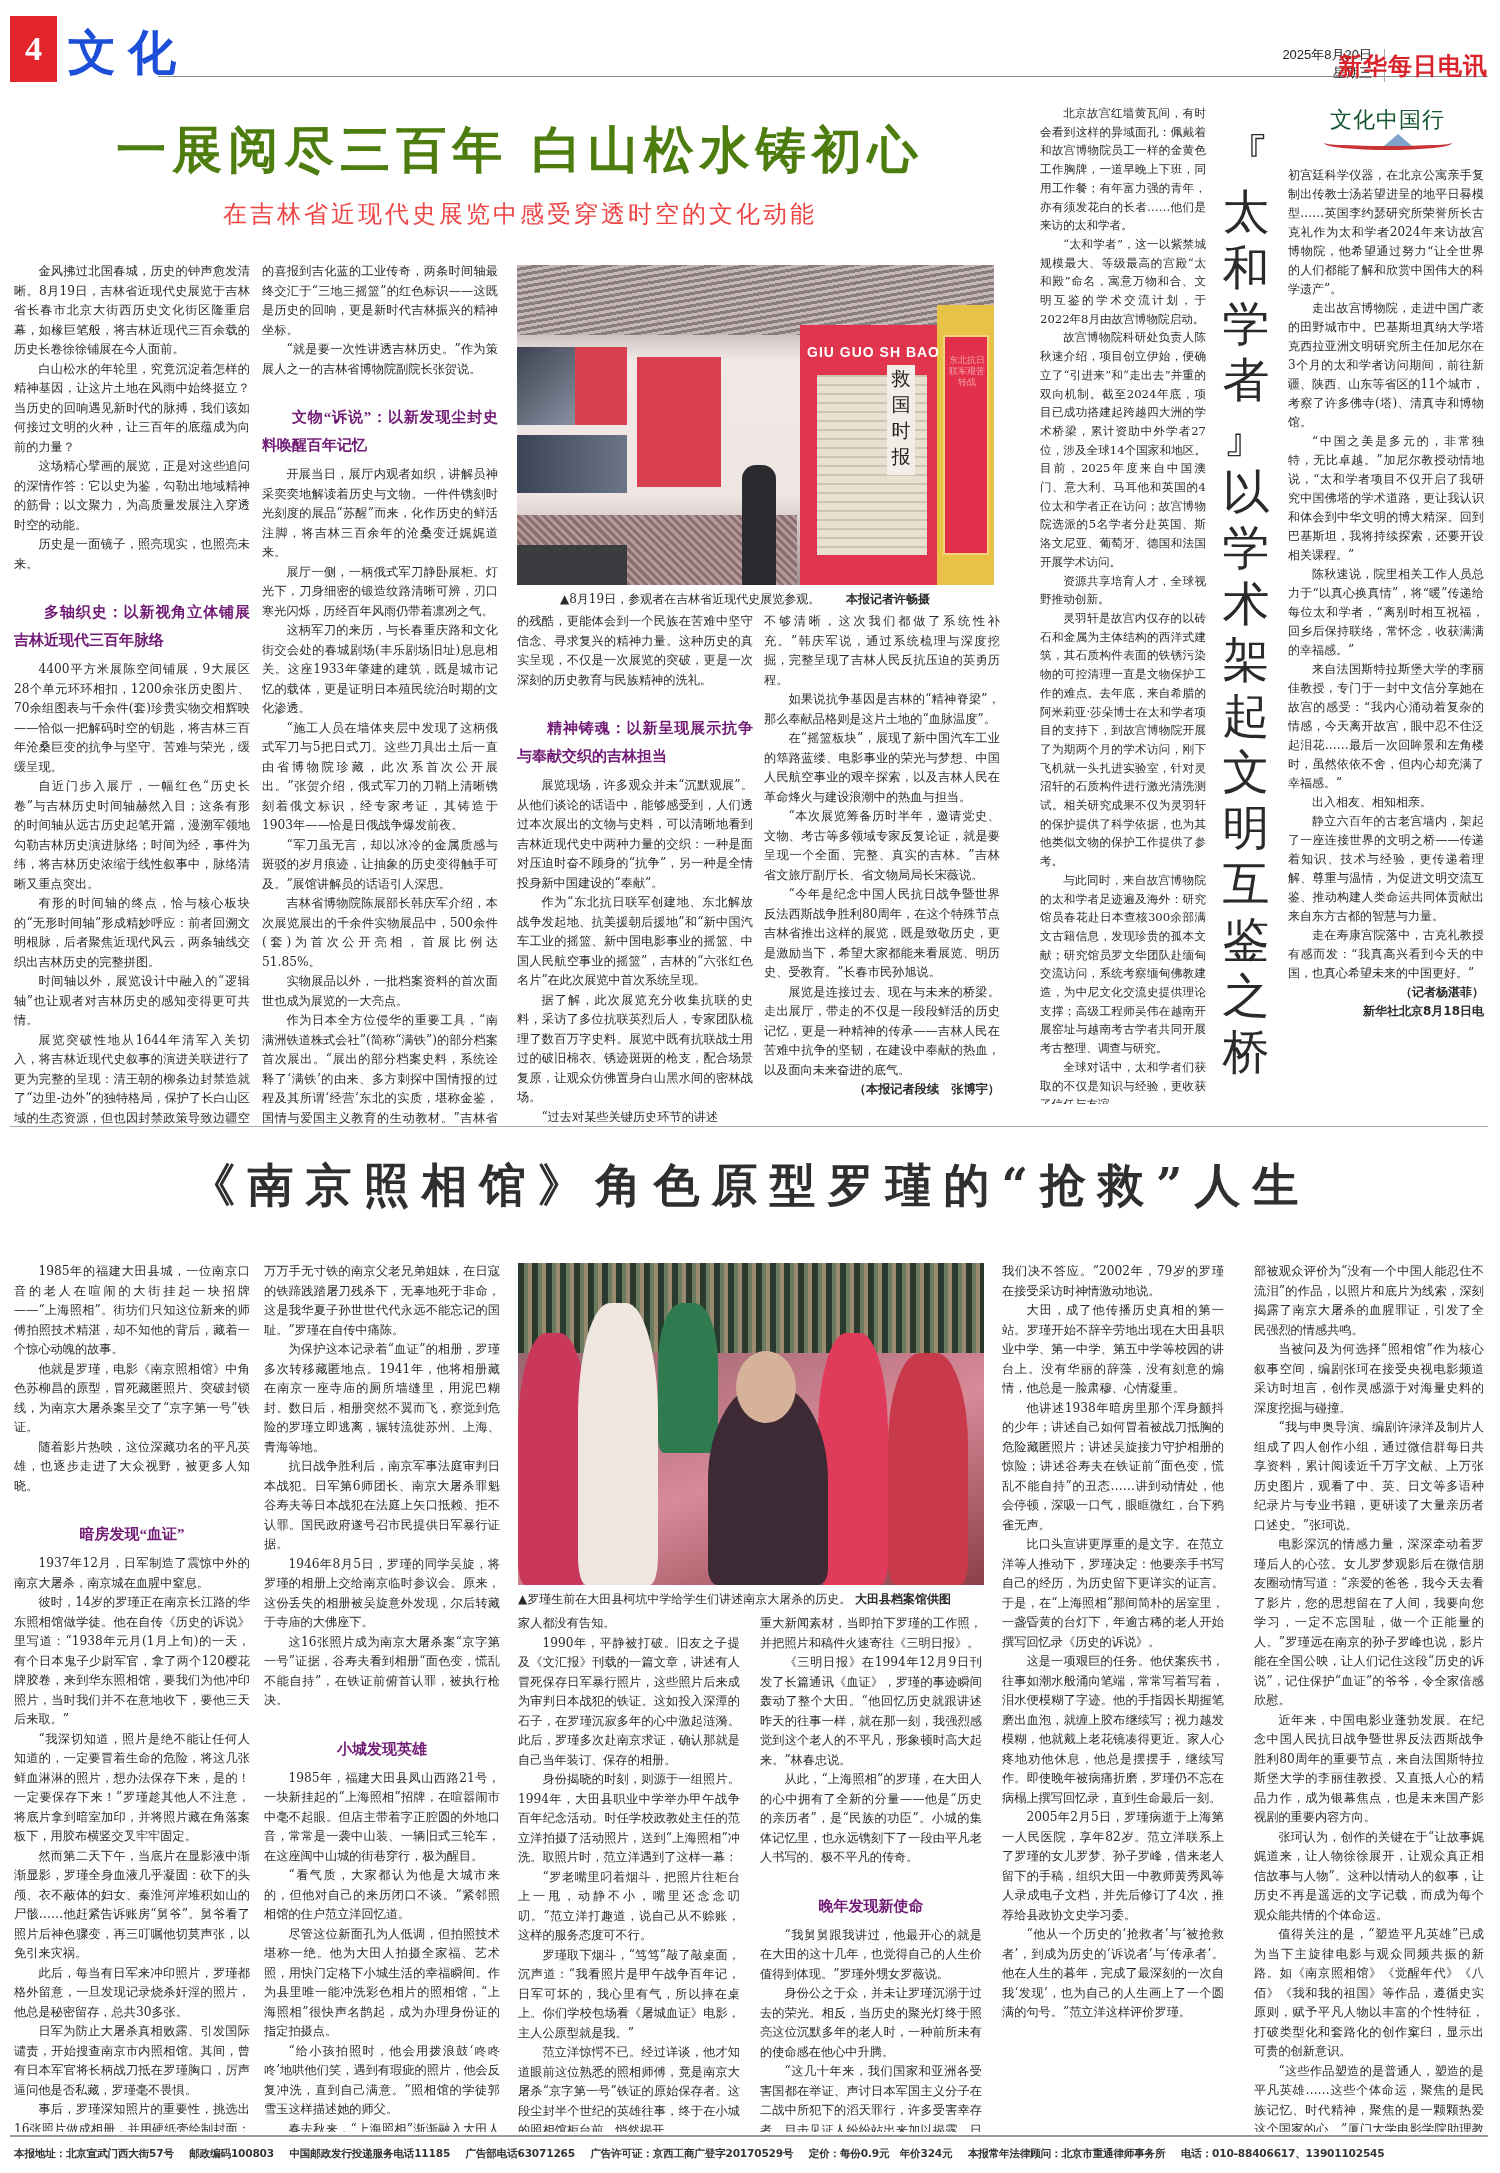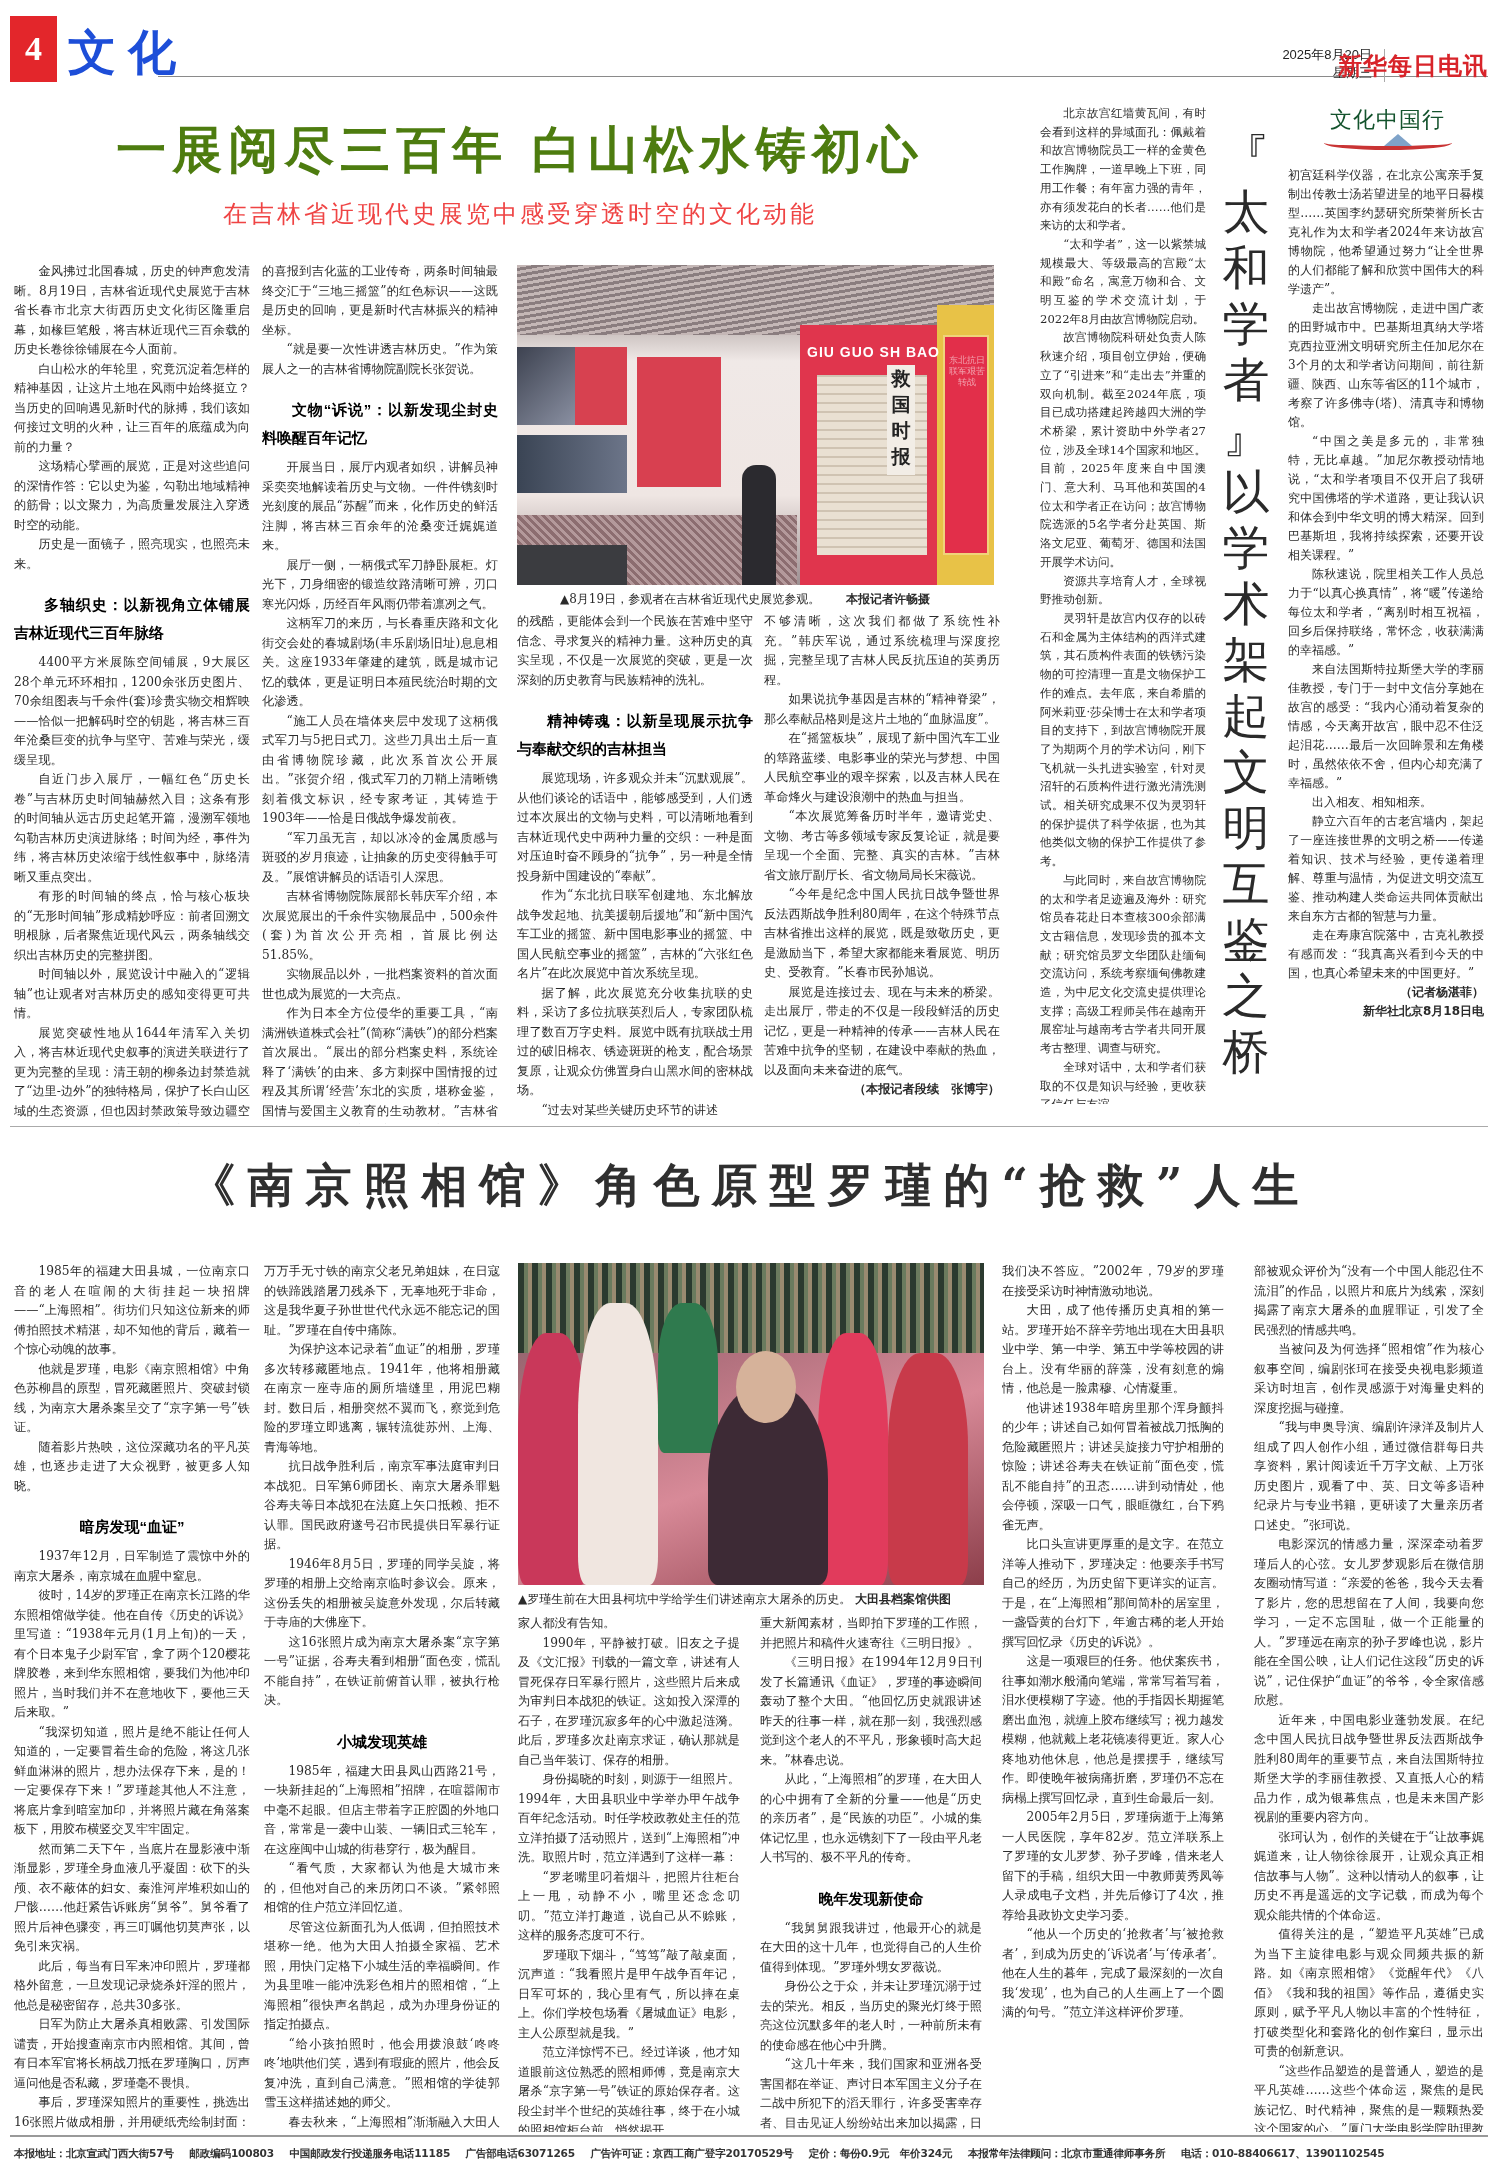--- a/index.html
+++ b/index.html
@@ -14,37 +14,37 @@
 #date{position:absolute;right:116px;top:30px;text-align:right;font-size:13px;line-height:18px;color:#222;font-family:"Liberation Sans",sans-serif}
 #date .wk{display:block}
 #mastsep{position:absolute;right:103px;top:33px;height:33px;border-left:1px solid #aaa}
 #logo{position:absolute;right:0;top:30px;font-size:24px;color:#d8242a;font-weight:bold;line-height:40px;letter-spacing:1px}
 
 #h1{position:absolute;left:0;top:118px;width:1040px;text-align:center;font-size:50px;font-weight:bold;color:#4d7c0f;letter-spacing:6px;line-height:64px}
 #h1sub{position:absolute;left:0;top:198px;width:1040px;text-align:center;font-size:24px;color:#ef4444;letter-spacing:3px;line-height:32px}
 .col{position:absolute;text-align:justify;overflow:hidden}
 .col p{text-indent:2em}
 .col p.ni{text-indent:0}
-.subhead{font-family:Liberation Sans, sans-serif;font-weight:bold;font-size:15px;line-height:28px;margin:17px 0 6px;text-indent:2em;color:#000000}
+.subhead{font-family:Liberation Serif, serif;font-weight:bold;font-size:15px;line-height:28px;margin:24px 0 6px;text-indent:2em;color:#701a75}
 .byline{text-align:right;font-family:"DejaVu Sans","Liberation Sans",sans-serif;font-weight:bold}
 .photo{position:absolute;overflow:hidden}
 .caption{position:absolute;font-size:12px;line-height:18px}
 .caption b{font-family:"DejaVu Sans","Liberation Sans",sans-serif}
 
 #photo1{left:517px;top:265px;width:477px;height:320px;background:linear-gradient(180deg,#b9aeb0 0%,#cfc6c4 22%,#f0e9e7 30%,#efe6e3 72%,#9c8f91 100%)}
 #photo1 .ceil{position:absolute;left:0;top:0;width:100%;height:70px;background:repeating-linear-gradient(170deg,#c4b7b6 0 3px,#8a7d7f 3px 6px)}
 #photo1 .redwall{position:absolute;left:283px;top:60px;width:194px;height:260px;background:#e0354d}
 #photo1 .goldband{position:absolute;left:420px;top:40px;width:57px;height:280px;background:#e8c247}
 #photo1 .panelR{position:absolute;left:426px;top:70px;width:46px;height:220px;background:#e22f4a;border:2px solid #f0d37a}
 #photo1 .boardL1{position:absolute;left:0;top:82px;width:110px;height:78px;background:#d74150}
 #photo1 .imgL1{position:absolute;left:0;top:82px;width:58px;height:78px;background:linear-gradient(135deg,#3d4250,#8a90a2)}
 #photo1 .boardL2{position:absolute;left:120px;top:92px;width:84px;height:130px;background:#d84050}
 #photo1 .boardL3{position:absolute;left:0;top:170px;width:110px;height:58px;background:linear-gradient(90deg,#3a4454,#6c7589)}
 #photo1 .news{position:absolute;left:300px;top:110px;width:110px;height:180px;background:repeating-linear-gradient(0deg,#e9e0d2 0 7px,#cfc3b2 7px 9px)}
-#photo1 .calli{position:absolute;left:370px;top:100px;width:28px;height:110px;background:#f2ede6;color:#222;font-size:19px;line-height:26px;text-align:center;font-weight:bold}
+#photo1 .calli{position:absolute;left:370px;top:100px;width:28px;height:110px;background:#f2ede6;color:#222;font-size:19px;line-height:26px;text-align:center;font-weight:normal}
 #photo1 .title{position:absolute;left:290px;top:78px;color:#fff;font-family:"Liberation Sans",sans-serif;font-weight:bold;font-size:14px;letter-spacing:1px}
 #photo1 .person{position:absolute;left:225px;top:200px;width:34px;height:120px;background:#2b2a2f;border-radius:14px 14px 0 0}
 #photo1 .floor{position:absolute;left:0;top:250px;width:280px;height:70px;background:repeating-linear-gradient(45deg,#8c6d70 0 3px,#b4999b 3px 6px)}
 #photo1 .case{position:absolute;left:0;top:280px;width:110px;height:40px;background:#3b3c40}
 #photo1 .ptext{position:absolute;left:432px;top:90px;width:36px;color:#fff8;font-size:9px;line-height:11px;text-align:center}
 
 #photo2{left:518px;top:1263px;width:466px;height:322px;background:linear-gradient(160deg,#7d5b62 0%,#b2717e 35%,#d88a98 60%,#8c3e4a 100%)}
 #photo2 .bg{position:absolute;left:0;top:0;width:100%;height:90px;background:repeating-linear-gradient(90deg,#2b3a2f 0 6px,#6b7b5e 6px 10px,#9a8a70 10px 14px)}
 #photo2 .girl{position:absolute;border-radius:40% 40% 10% 10%}
 #photo2 .man{position:absolute;left:190px;top:120px;width:120px;height:202px;background:#3d2a35;border-radius:48% 48% 8% 8%}

